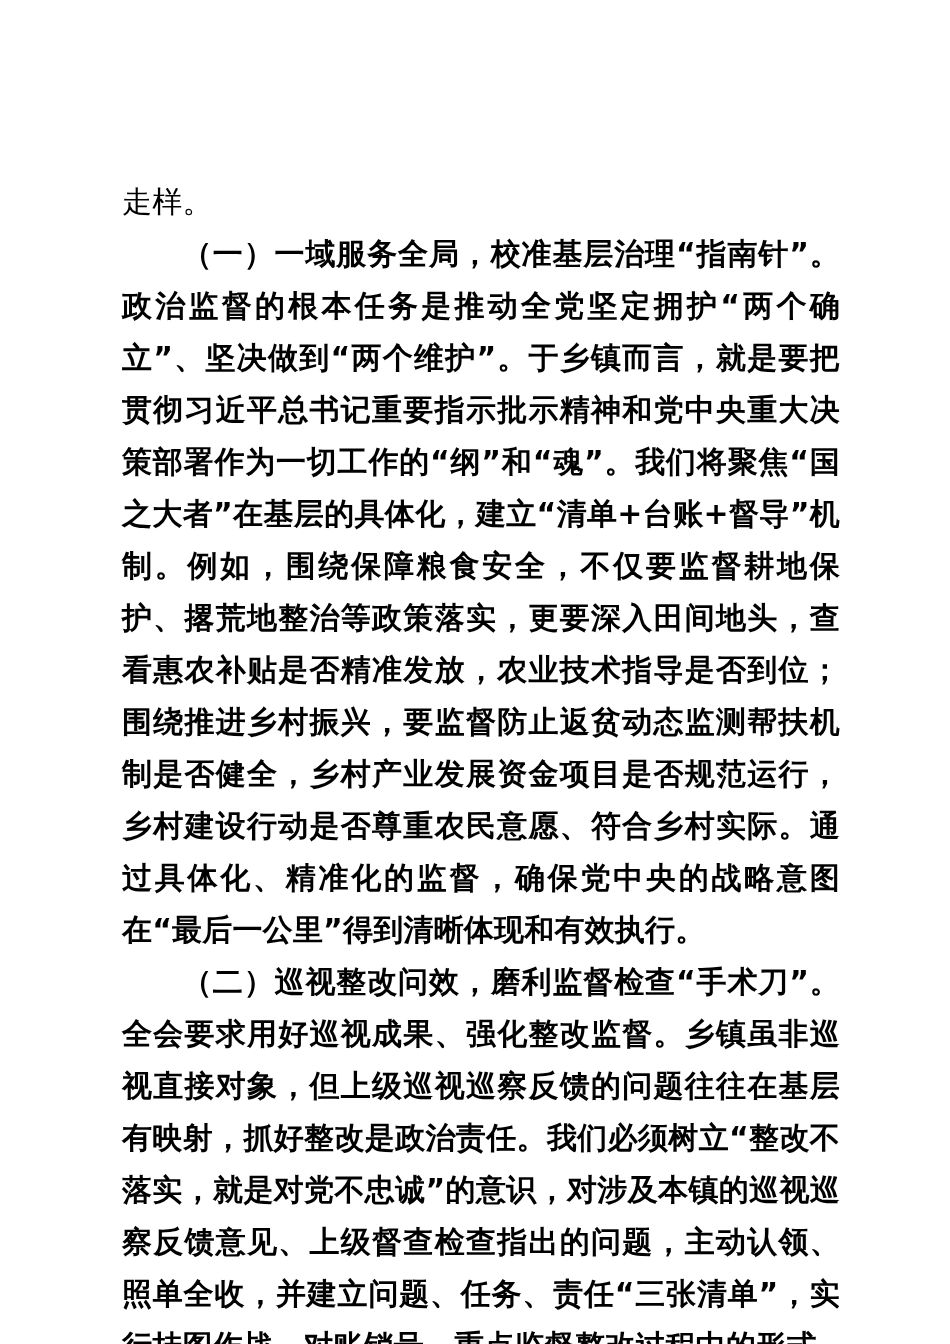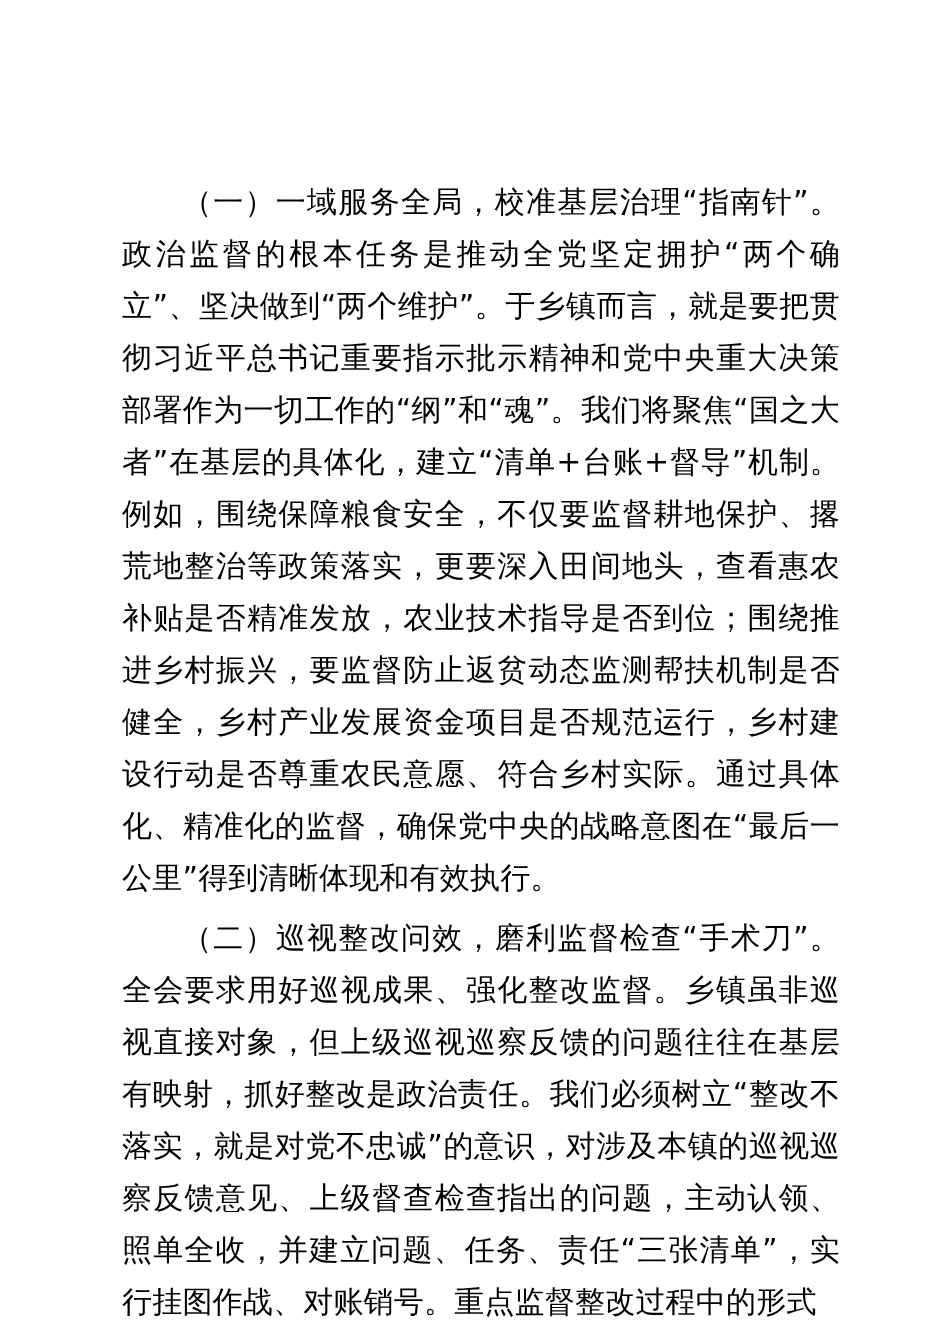--- a/index.html
+++ b/index.html
@@ -35,28 +35,30 @@
     letter-spacing: 0.2px;
     text-align: justify;
     text-justify: inter-character;
     font-weight: 400;
     -webkit-font-smoothing: antialiased;
   }
   .para.indent {
     text-indent: 60px;
   }
   .para + .para {
-    margin-top: 8px;
+    margin-top: 0;
+    font-weight: bold;
   }
 </style>
 </head>
 <body>
 
 <div class="page">
   <div class="text-body">
 
+    <p class="para">走样。</p>
 
     <p class="para indent">（一）一域服务全局，校准基层治理“指南针”。政治监督的根本任务是推动全党坚定拥护“两个确立”、坚决做到“两个维护”。于乡镇而言，就是要把贯彻习近平总书记重要指示批示精神和党中央重大决策部署作为一切工作的“纲”和“魂”。我们将聚焦“国之大者”在基层的具体化，建立“清单+台账+督导”机制。例如，围绕保障粮食安全，不仅要监督耕地保护、撂荒地整治等政策落实，更要深入田间地头，查看惠农补贴是否精准发放，农业技术指导是否到位；围绕推进乡村振兴，要监督防止返贫动态监测帮扶机制是否健全，乡村产业发展资金项目是否规范运行，乡村建设行动是否尊重农民意愿、符合乡村实际。通过具体化、精准化的监督，确保党中央的战略意图在“最后一公里”得到清晰体现和有效执行。</p>
 
     <p class="para indent">（二）巡视整改问效，磨利监督检查“手术刀”。全会要求用好巡视成果、强化整改监督。乡镇虽非巡视直接对象，但上级巡视巡察反馈的问题往往在基层有映射，抓好整改是政治责任。我们必须树立“整改不落实，就是对党不忠诚”的意识，对涉及本镇的巡视巡察反馈意见、上级督查检查指出的问题，主动认领、照单全收，并建立问题、任务、责任“三张清单”，实行挂图作战、对账销号。重点监督整改过程中的形式</p>
 
   </div>
 </div>
 
 </body></html>

